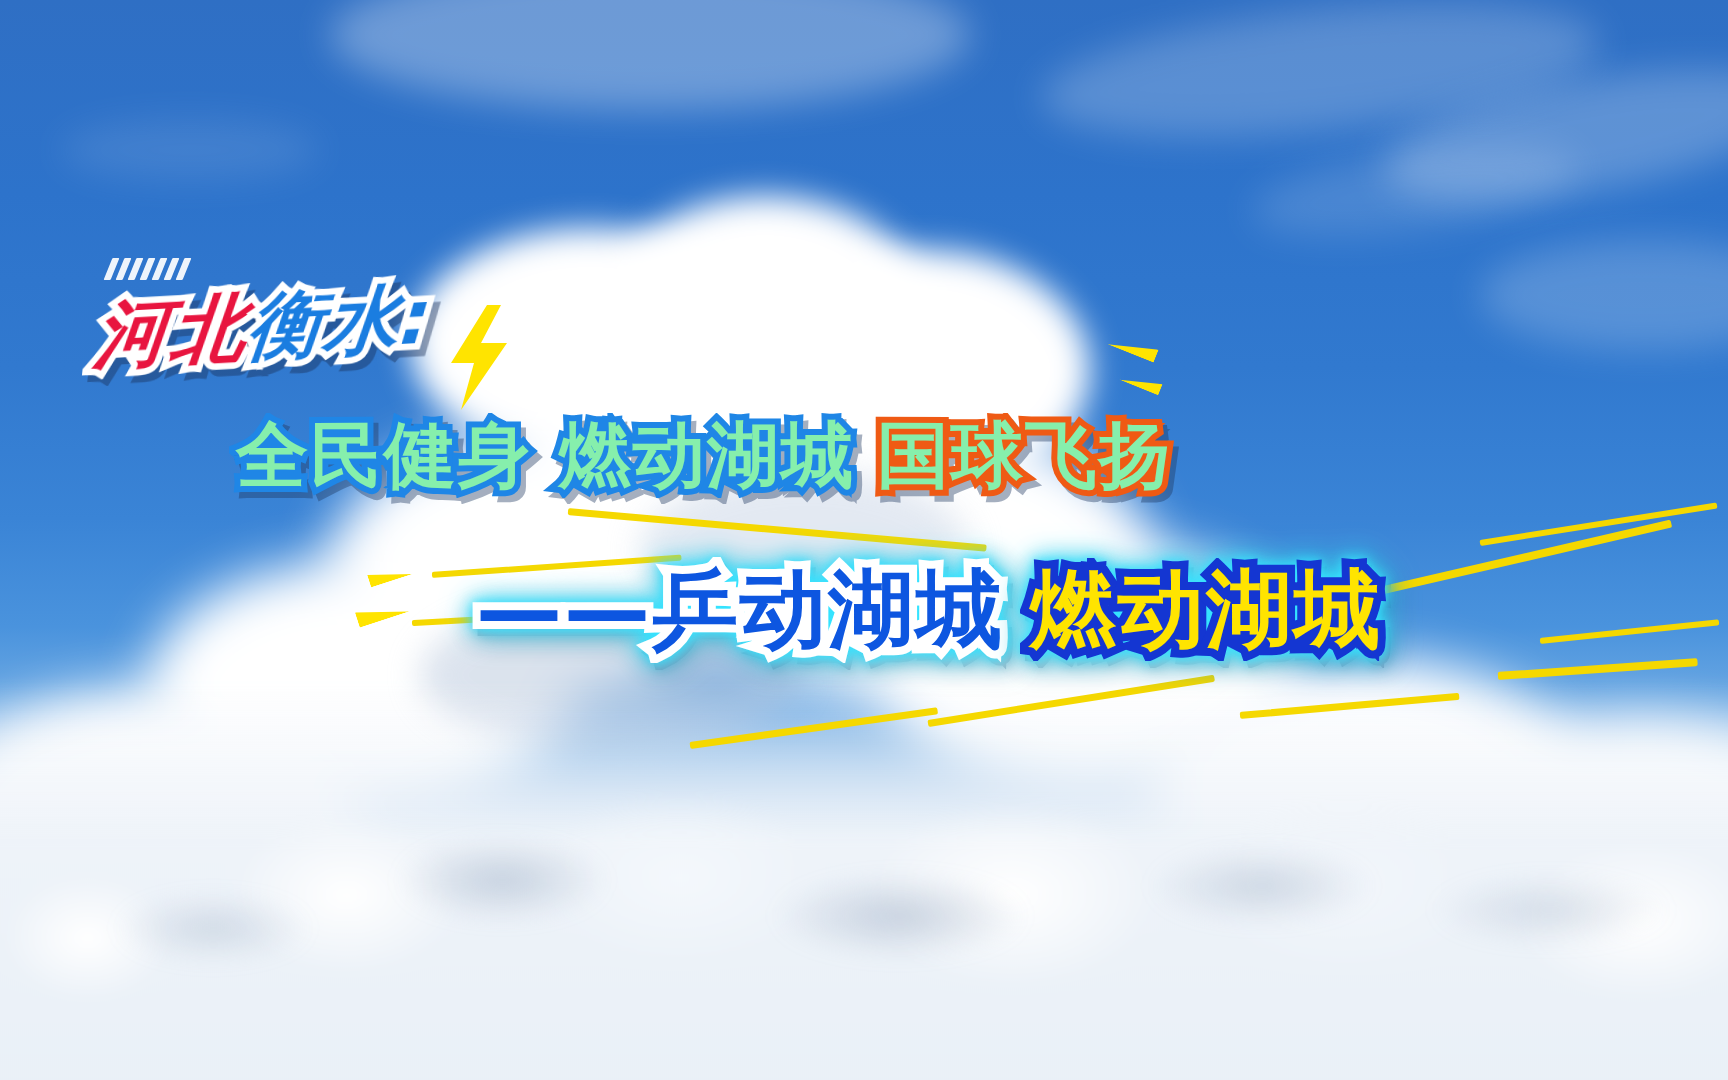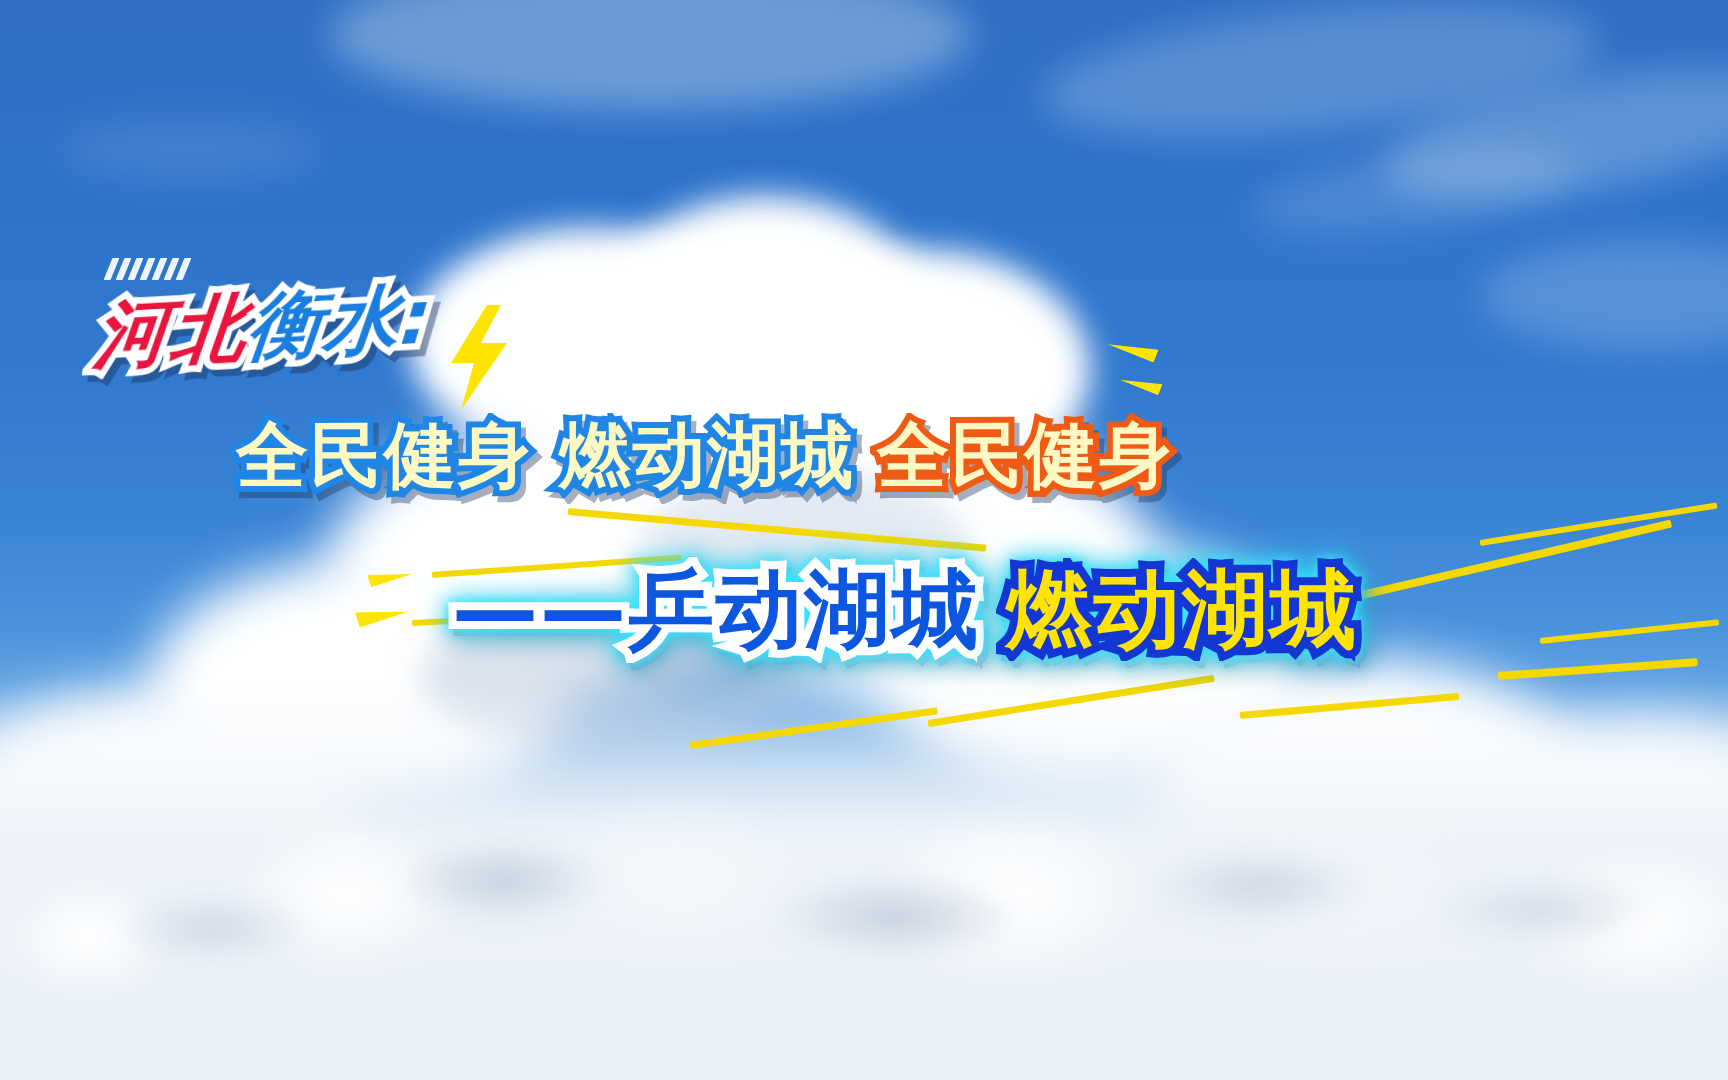--- a/index.html
+++ b/index.html
@@ -110,35 +110,36 @@
   #line1 .red{color:#e8153f;}
   #line1 .blu{color:#1a7de0;}
 
   
   #line2{
     left:236px; top:408px;
     font-size:72px;
   }
   #line2 .seg{
     display:inline-block;
-    color:#fef9c3;
+    color:#86efac;
     paint-order:stroke fill;
     filter:drop-shadow(5px 6px 0 rgba(30,55,95,.40));
   }
   #line2 .blue{ -webkit-text-stroke:12px #1f86e6; }
   #line2 .orange{ -webkit-text-stroke:12px #ef5a14; margin-left:22px;}
 
   
   #line3{
     left:452px; top:552px;
     font-size:86px;
   }
   #line3 .seg{
     display:inline-block;
     paint-order:stroke fill;
+    margin-left:24px;
   }
   #line3 .bluefill{
     color:#0d56e0;
     -webkit-text-stroke:16px #ffffff;
     filter:drop-shadow(0 0 6px #35e3ff) drop-shadow(0 0 14px #35e3ff) drop-shadow(5px 7px 0 rgba(20,45,90,.35));
   }
   #line3 .yellowfill{
     color:#ffe400;
     -webkit-text-stroke:16px #1436d2;
     margin-left:26px;
@@ -208,21 +209,21 @@
   <div class="streak" style="left:1498px;top:672px;width:200px;height:8px;transform:rotate(-4deg);"></div>
   <div class="streak" style="left:1240px;top:712px;width:220px;height:7px;transform:rotate(-5deg);"></div>
 
   <div class="titles">
 
     <div class="line" id="line1">
       <span class="seg red">河北</span><span class="seg blu">衡水:</span>
     </div>
 
     <div class="line" id="line2">
-      <span class="seg blue">全民健身 燃动湖城</span><span class="seg orange">全民健身</span>
+      <span class="seg blue">全民健身 燃动湖城</span><span class="seg orange">国球飞扬</span>
     </div>
 
     <div class="line" id="line3">
       <span class="seg bluefill">——乒动湖城</span><span class="seg yellowfill">燃动湖城</span>
     </div>
 
   </div>
 
 </div>
 

